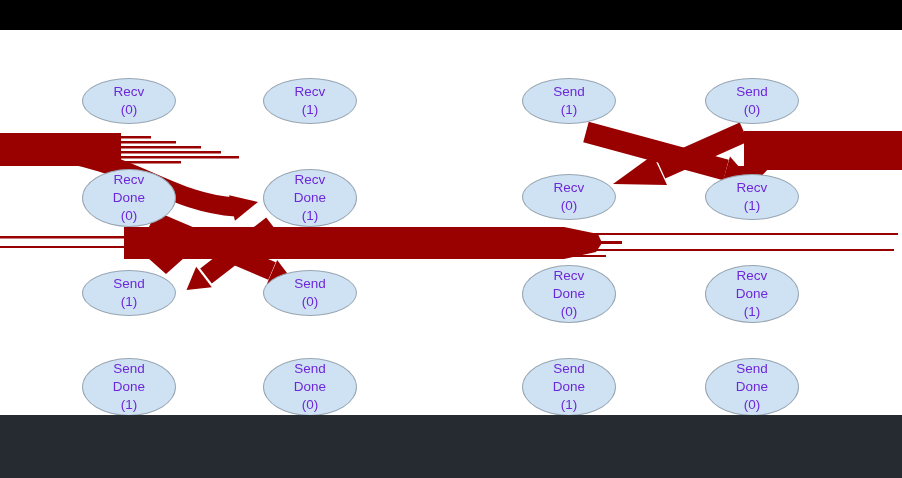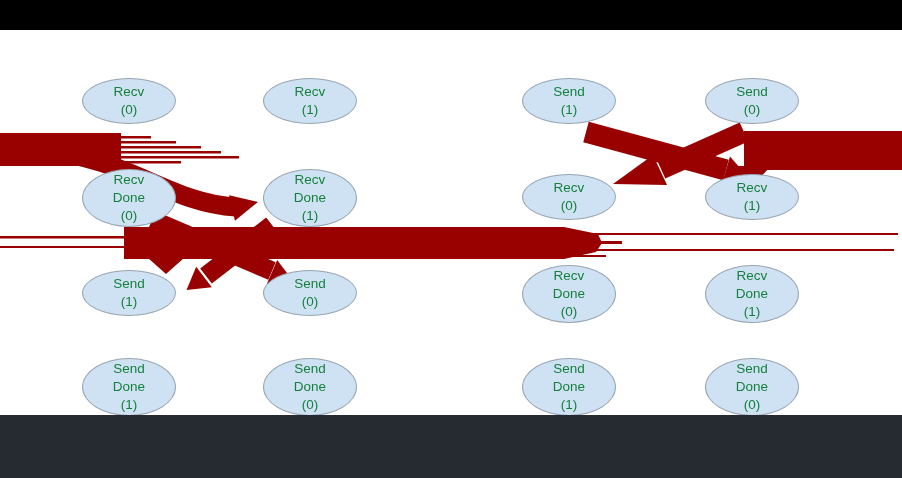--- a/index.html
+++ b/index.html
@@ -7,21 +7,21 @@
     position:relative;width:902px;height:478px;overflow:hidden;
     background:#ffffff;font-family:"Liberation Sans",sans-serif;
   }
   .bar-top{position:absolute;left:0;top:0;width:902px;height:30px;background:#000000;}
   .bar-bottom{position:absolute;left:0;top:415px;width:902px;height:63px;background:#262b32;}
   .arrows{position:absolute;left:0;top:0;width:902px;height:478px;}
   .node{
     position:absolute;box-sizing:border-box;width:94px;
     background:#cfe2f3;border:1px solid #97a5b2;border-radius:50%;
     display:flex;flex-direction:column;align-items:center;justify-content:center;
-    font-size:13.5px;line-height:18px;color:#15803d;text-align:center;
+    font-size:13.5px;line-height:18px;color:#6d28d9;text-align:center;
   }
   .h2{height:46px}
   .h3{height:58px}
   .node span{display:block;white-space:nowrap;}
 </style>
 </head>
 <body>
 
 <div class="stage">
 

